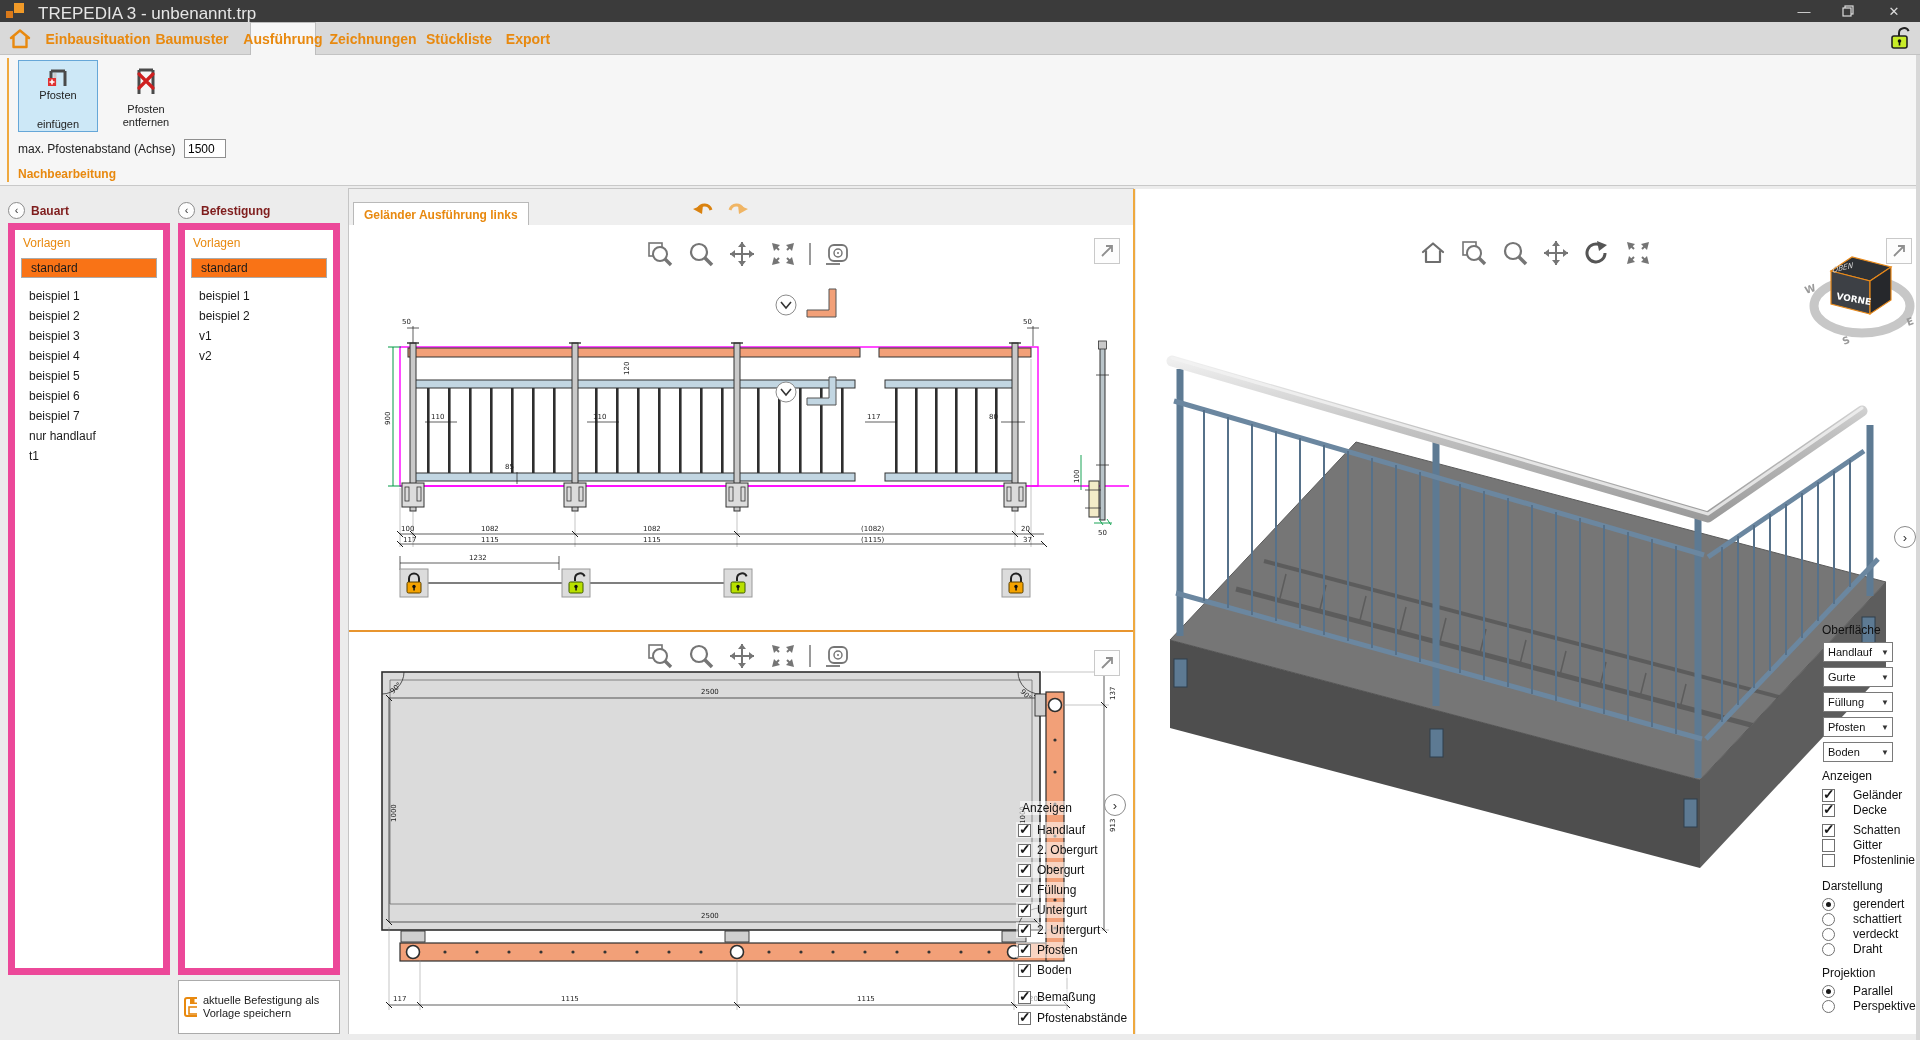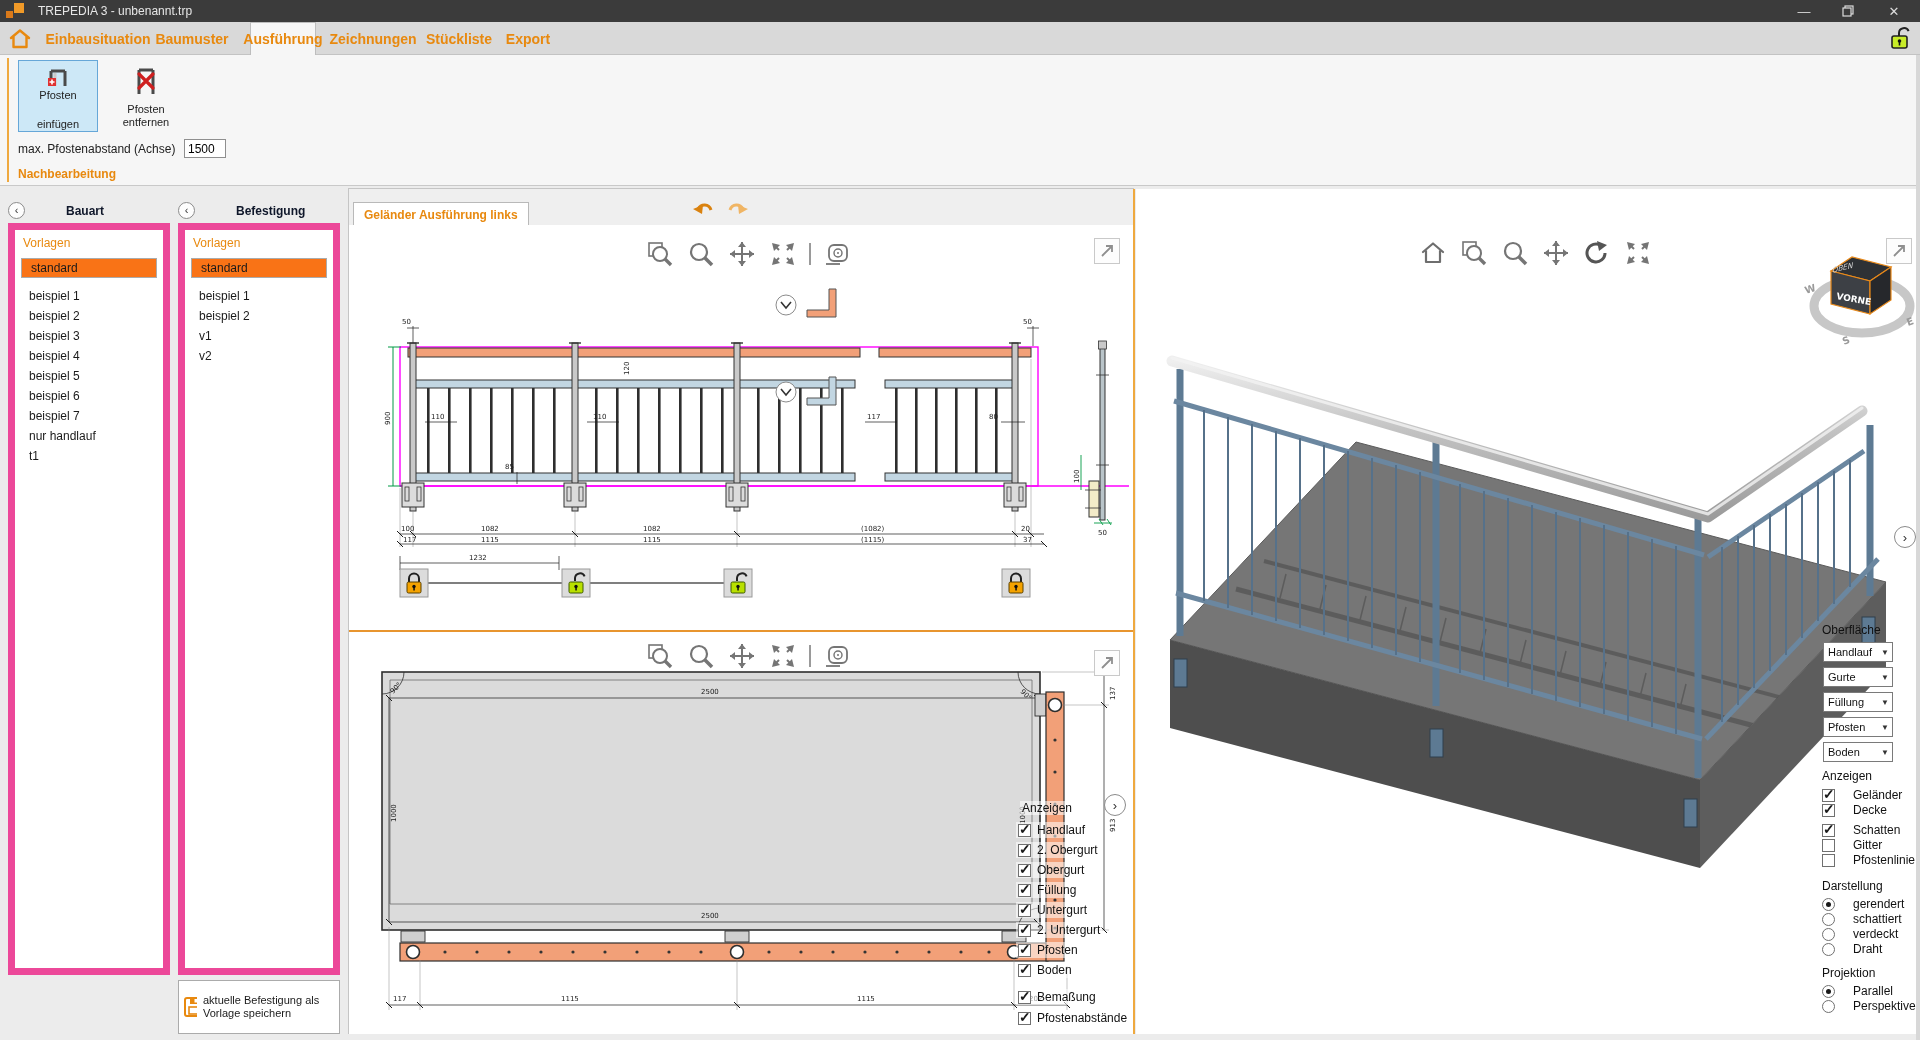--- a/index.html
+++ b/index.html
@@ -3,21 +3,21 @@
 <meta charset="utf-8">
 <style>
   * { margin:0; padding:0; box-sizing:border-box; }
   html,body { width:1920px; height:1040px; overflow:hidden; }
   body { font-family:"Liberation Sans", sans-serif; }
   .app { position:relative; width:1920px; height:1040px; background:#ececec; }
   .abs { position:absolute; }
 
   
   .titlebar { position:absolute; left:0; top:0; width:1920px; height:22px; background:#3b3b3b; color:#e9e9e9; }
-  .title-text { position:absolute; left:38px; top:4px; font-size:12px; color:#e6e6e6; }
+  .title-text { position:absolute; left:38px; top:4px; font-size:17px; color:#e6e6e6; }
   .win-btn { position:absolute; top:0; width:44px; height:22px; display:flex; align-items:center; justify-content:center; color:#dcdcdc; font-size:13px; }
 
   
   .menubar { position:absolute; left:0; top:22px; width:1920px; height:33px; background:#d9d9d9; border-bottom:1px solid #c3c3c3; }
   .menu-item { position:absolute; top:0; height:33px; display:flex; align-items:center; justify-content:center; color:#e8890f; font-weight:bold; font-size:14px; }
   .menu-item.active { background:#f6f6f6; border:1px solid #bdbdbd; border-bottom:none; }
 
   
   .ribbon { position:absolute; left:0; top:55px; width:1920px; height:131px; background:#f6f6f6; border-bottom:1px solid #c9c9c9; }
   .ribbon-accent { position:absolute; left:7px; top:3px; width:2px; height:124px; background:#efa93f; }
@@ -25,21 +25,21 @@
   .big-btn.selected { background:#cde8f7; border:1px solid #66a7d8; }
   .big-btn .bb-label { line-height:13px; margin-top:3px; }
   .field-label { position:absolute; font-size:12px; color:#222; }
   .txt-input { position:absolute; width:42px; height:19px; border:1px solid #8f8f8f; background:#fff; font-size:12px; padding:1px 3px; font-family:"Liberation Sans",sans-serif; }
   .section-link { position:absolute; color:#e8890f; font-weight:bold; font-size:12px; }
 
   
   .panel-col { position:absolute; top:188px; height:846px; background:#ececec; }
   .panel-head { position:absolute; top:14px; left:0; display:flex; align-items:center; gap:6px; }
   .circ-btn { width:17px; height:17px; border-radius:50%; border:1px solid #8b8b8b; background:#fdfdfd; display:flex; align-items:center; justify-content:center; font-size:11px; color:#333; line-height:1; }
-  .panel-title { color:#0f172a; font-weight:bold; font-size:12px;margin-left:35px; }
+  .panel-title { color:#7f1d1d; font-weight:bold; font-size:12px; }
   .listbox { position:absolute; left:0; top:35px; width:100%; height:752px; background:#fff; border:7px solid #ec4899; }
   .list-header { position:absolute; left:8px; top:6px; color:#e8890f; font-size:12px; }
   .list-item { position:absolute; left:6px; width:calc(100% - 12px); height:20px; font-size:12px; color:#1a1a1a; display:flex; align-items:center; padding-left:8px; }
   .list-item.selected { background:#f97316; border:1px solid #ababab;padding-left:9px; }
   .save-bar { position:absolute; left:0; top:792px; width:100%; height:54px; background:#fff; border:1px solid #ababab; display:flex; align-items:center; gap:6px; padding:4px 4px; }
   .save-bar .save-text { font-size:11px; color:#1a1a1a; line-height:13px; }
 
   
   .canvas-area { position:absolute; left:348px; top:188px; width:786px; height:846px; background:#fff; border:1px solid #c5c5c5; }
   .doc-tab { position:absolute; left:4px; top:13px; height:24px; padding:0 10px; background:#fff; border:1px solid #b9b9b9; border-bottom:none; color:#e8890f; font-weight:bold; font-size:12px; display:flex; align-items:center; }

